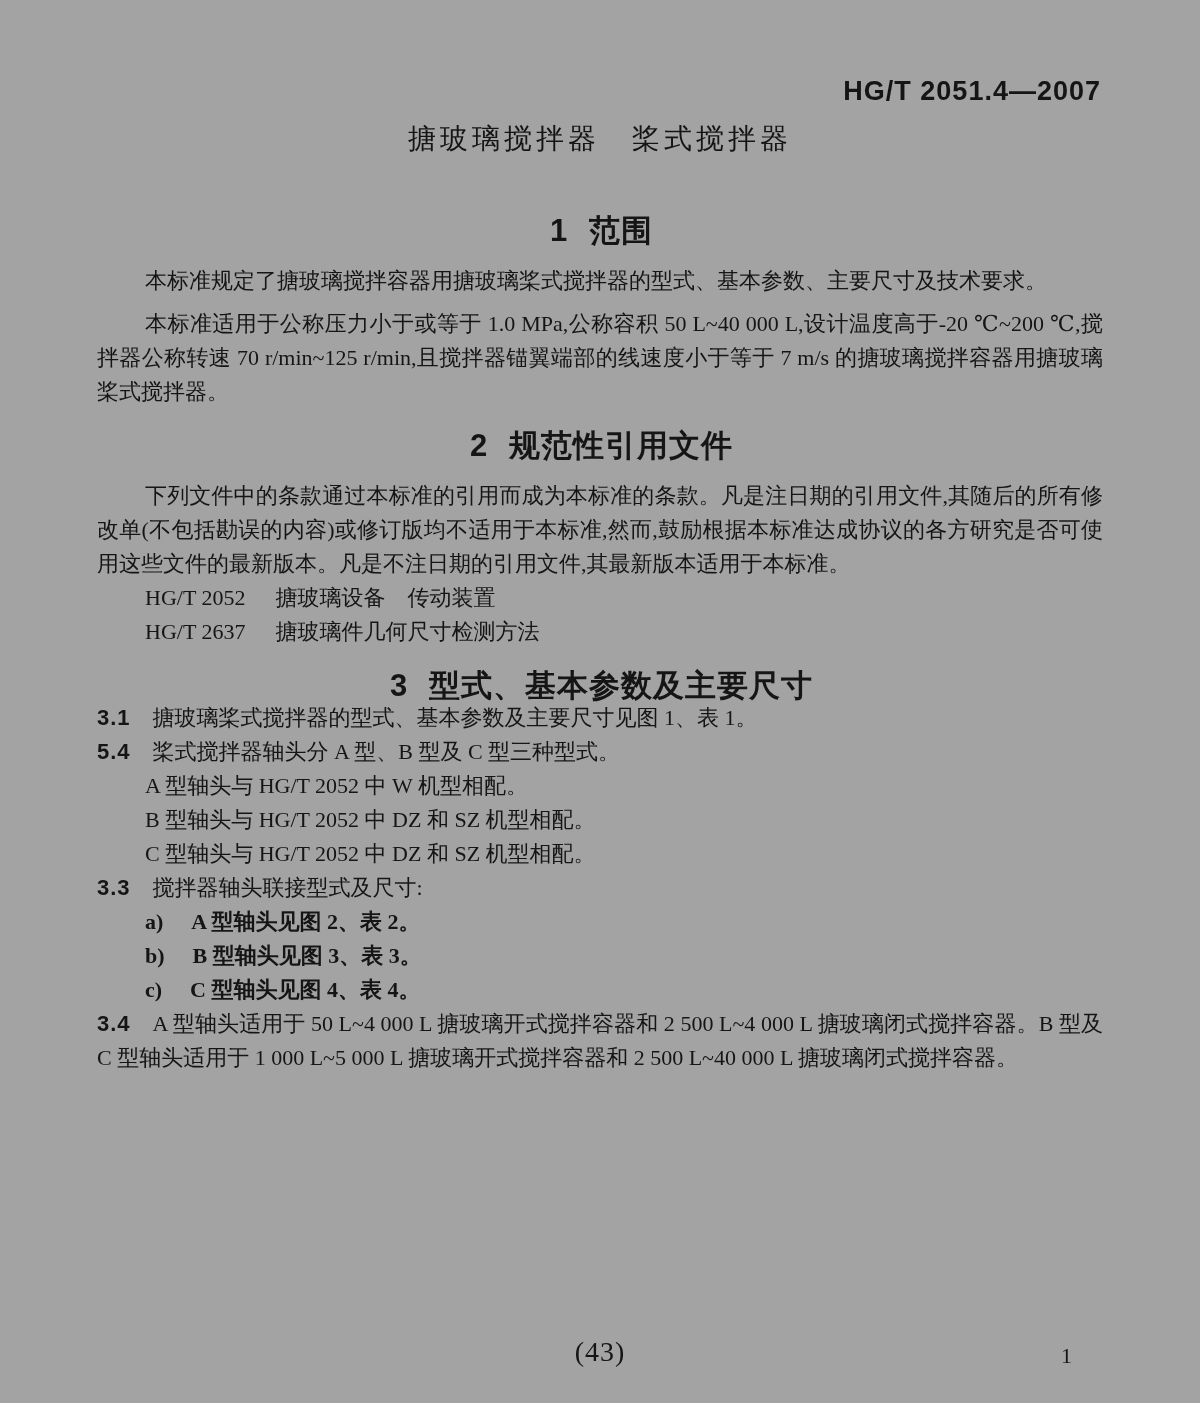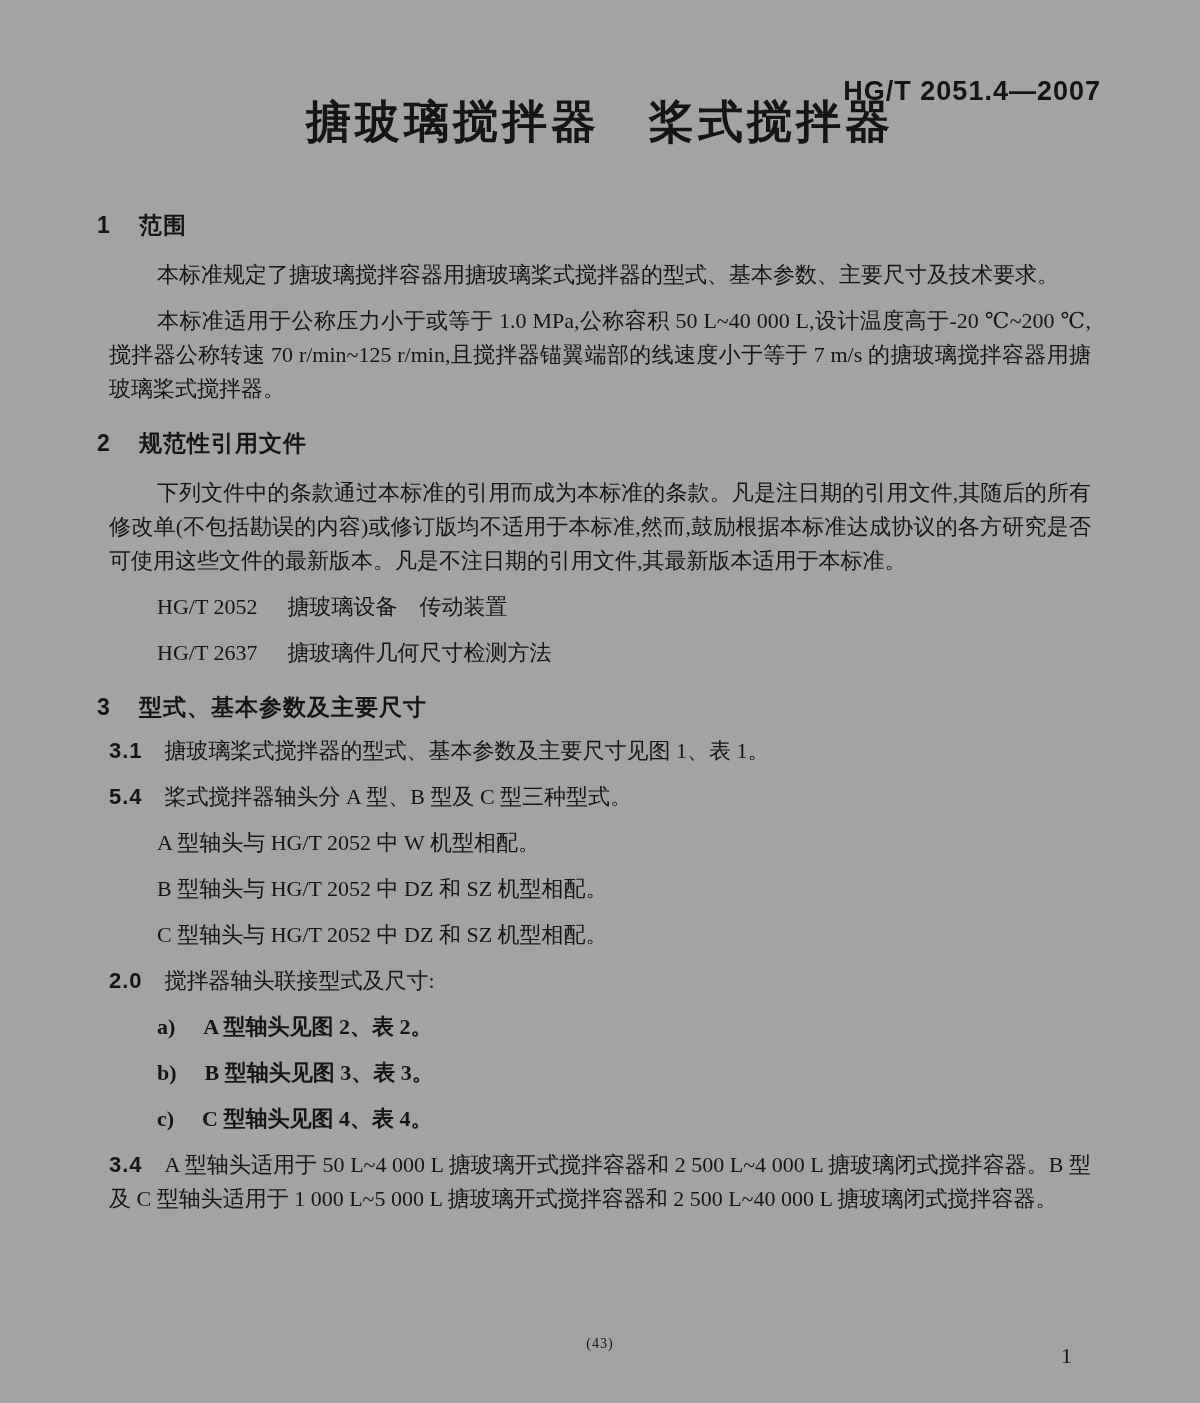--- a/index.html
+++ b/index.html
@@ -16,47 +16,47 @@
     position: absolute;
     top: 76px;
     right: 99px;
     font-family: "Liberation Sans", "DejaVu Sans", sans-serif;
     font-weight: 700;
     font-size: 27px;
     letter-spacing: 1px;
   }
   .title {
     margin: 0;
-    padding-top: 92px;
+    padding-top: 120px;
     text-align: center;
     font-family: "Liberation Sans", "DejaVu Sans", sans-serif;
-    font-weight: 700;
-    font-size: 45px;
+    font-weight: 400;
+    font-size: 28px;
     letter-spacing: 4px;
   }
   .content {
     margin: 0 97px;
     font-family: "Liberation Serif", "DejaVu Serif", serif;
     font-size: 22px;
     line-height: 34px;
     text-align: justify;
   }
   .sec-h {
     margin: 0;
     font-family: "Liberation Sans", "DejaVu Sans", sans-serif;
     font-weight: 700;
-    font-size: 23px;
+    font-size: 31px;
     line-height: 30px;
     letter-spacing: 1px;
-    text-align: left;
+    text-align: center;
   }
   .sec-h .sec-num { display:inline-block; min-width: 24px; margin-right: 18px; }
   .mt-sec1 { margin-top: 58px; }
   .mt-sec  { margin-top: 22px; }
-  .content p { margin: 12px; }
+  .content p { margin: 0; }
   .indent { text-indent: 48px; }
   .p-first { margin-top: 18px !important; }
   .p-follow { margin-top: 9px !important; }
   .ref-line { padding-left: 48px; text-align: left; }
   .ref-code { margin-right: 30px; white-space: nowrap; }
   .clause { margin-top: 2px; text-align: justify; }
   .clause-first { margin-top: 18px; }
   .clause .cnum {
     font-family: "Liberation Sans", "DejaVu Sans", sans-serif;
     font-weight: 700;
@@ -65,21 +65,21 @@
   }
   .note-line { padding-left: 48px; text-align: left; }
   .list-item { padding-left: 48px; text-align: left; font-weight: bold; }
   .list-item .li-marker { margin-right: 28px; }
   .footer-center {
     position: absolute;
     left: 0; right: 0;
     top: 1336px;
     text-align: center;
     font-family: "Liberation Serif", "DejaVu Serif", serif;
-    font-size: 14px;
+    font-size: 28px;
     letter-spacing: 1px;
   }
   .footer-page {
     position: absolute;
     right: 128px;
     top: 1343px;
     font-family: "Liberation Serif", "DejaVu Serif", serif;
     font-size: 22px;
   }
 </style>
@@ -120,21 +120,21 @@
     </p>
 
     <p class="clause">
       <span class="cnum">5.4</span><span>桨式搅拌器轴头分 A 型、B 型及 C 型三种型式。</span>
     </p>
     <p class="note-line">A 型轴头与 HG/T 2052 中 W 机型相配。</p>
     <p class="note-line">B 型轴头与 HG/T 2052 中 DZ 和 SZ 机型相配。</p>
     <p class="note-line">C 型轴头与 HG/T 2052 中 DZ 和 SZ 机型相配。</p>
 
     <p class="clause">
-      <span class="cnum">2.0</span><span>搅拌器轴头联接型式及尺寸:</span>
+      <span class="cnum">3.3</span><span>搅拌器轴头联接型式及尺寸:</span>
     </p>
     <p class="list-item">
       <span class="li-marker">a)</span><span>A 型轴头见图 2、表 2。</span>
     </p>
     <p class="list-item">
       <span class="li-marker">b)</span><span>B 型轴头见图 3、表 3。</span>
     </p>
     <p class="list-item">
       <span class="li-marker">c)</span><span>C 型轴头见图 4、表 4。</span>
     </p>

